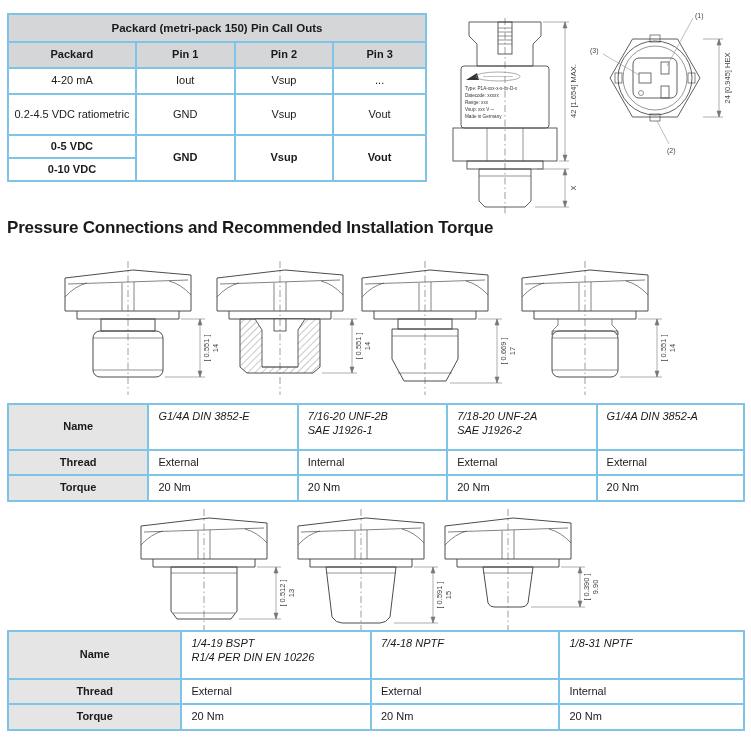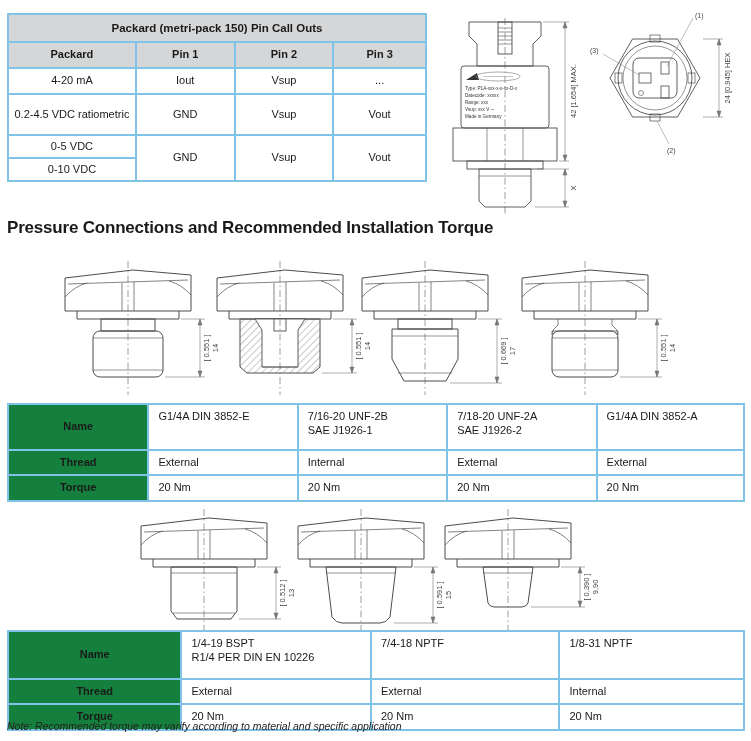--- a/index.html
+++ b/index.html
@@ -10,26 +10,26 @@
   table{border-collapse:collapse;table-layout:fixed;}
   table,td,th{border:2px solid #7fc3e6;}
   td,th{font-size:11px;padding:1px 4px;overflow:hidden;line-height:1.25;}
 
   .pin-table{position:absolute;left:7px;top:13px;width:420px;}
   .pin-table td,.pin-table th{text-align:center;vertical-align:middle;}
   .pin-table .title-row th{background:#d5d6d7;font-weight:bold;height:24px;font-size:11.5px;}
   .pin-table .hdr-row th{background:#d5d6d7;font-weight:bold;height:22px;}
   .pin-table .r1 td{height:22px;margin-top:26px;}
   .pin-table .r2 td{height:37px;}
-  .pin-table .r3 td,.pin-table .r4 td{height:19px;}
+  .pin-table .r3 td,.pin-table .r4 td{height:19px;font-weight:bold;}
 
   .torque-table{position:absolute;left:7px;width:738px;}
-  .torque-table th{background:#15803d;font-weight:bold;text-align:center;vertical-align:middle;}
+  .torque-table th{background:#e5e5e5;font-weight:bold;text-align:center;vertical-align:middle;}
   .torque-table td{text-align:left;padding-left:9px;vertical-align:middle;}
-  .torque-table .name-row td{vertical-align:top;padding-top:5px;}
+  .torque-table .name-row td{vertical-align:top;padding-top:5px;font-style:italic;}
   #torque-table-1{top:403px;}
   #torque-table-1 .name-row th,#torque-table-1 .name-row td{height:38px;}
   #torque-table-1 .thread-row th,#torque-table-1 .thread-row td{height:21px;}
   #torque-table-1 .torque-row th,#torque-table-1 .torque-row td{height:22px;}
   #torque-table-2{top:630px;}
   #torque-table-2 .name-row th,#torque-table-2 .name-row td{height:40px;}
   #torque-table-2 .thread-row th,#torque-table-2 .thread-row td{height:21px;}
   #torque-table-2 .torque-row th,#torque-table-2 .torque-row td{height:22px;}
 
   .section-heading{position:absolute;left:7px;top:218px;font-size:17px;font-weight:bold;letter-spacing:-0.2px;}
@@ -383,15 +383,14 @@
     </tr>
     <tr class="torque-row">
       <th>Torque</th>
       <td>20 Nm</td>
       <td>20 Nm</td>
       <td>20 Nm</td>
     </tr>
   </tbody>
     </table>
 
-  <div class="note">Note: Recommended torque may varify according to material and specific application</div>
 
 </div>
 
 </body></html>

